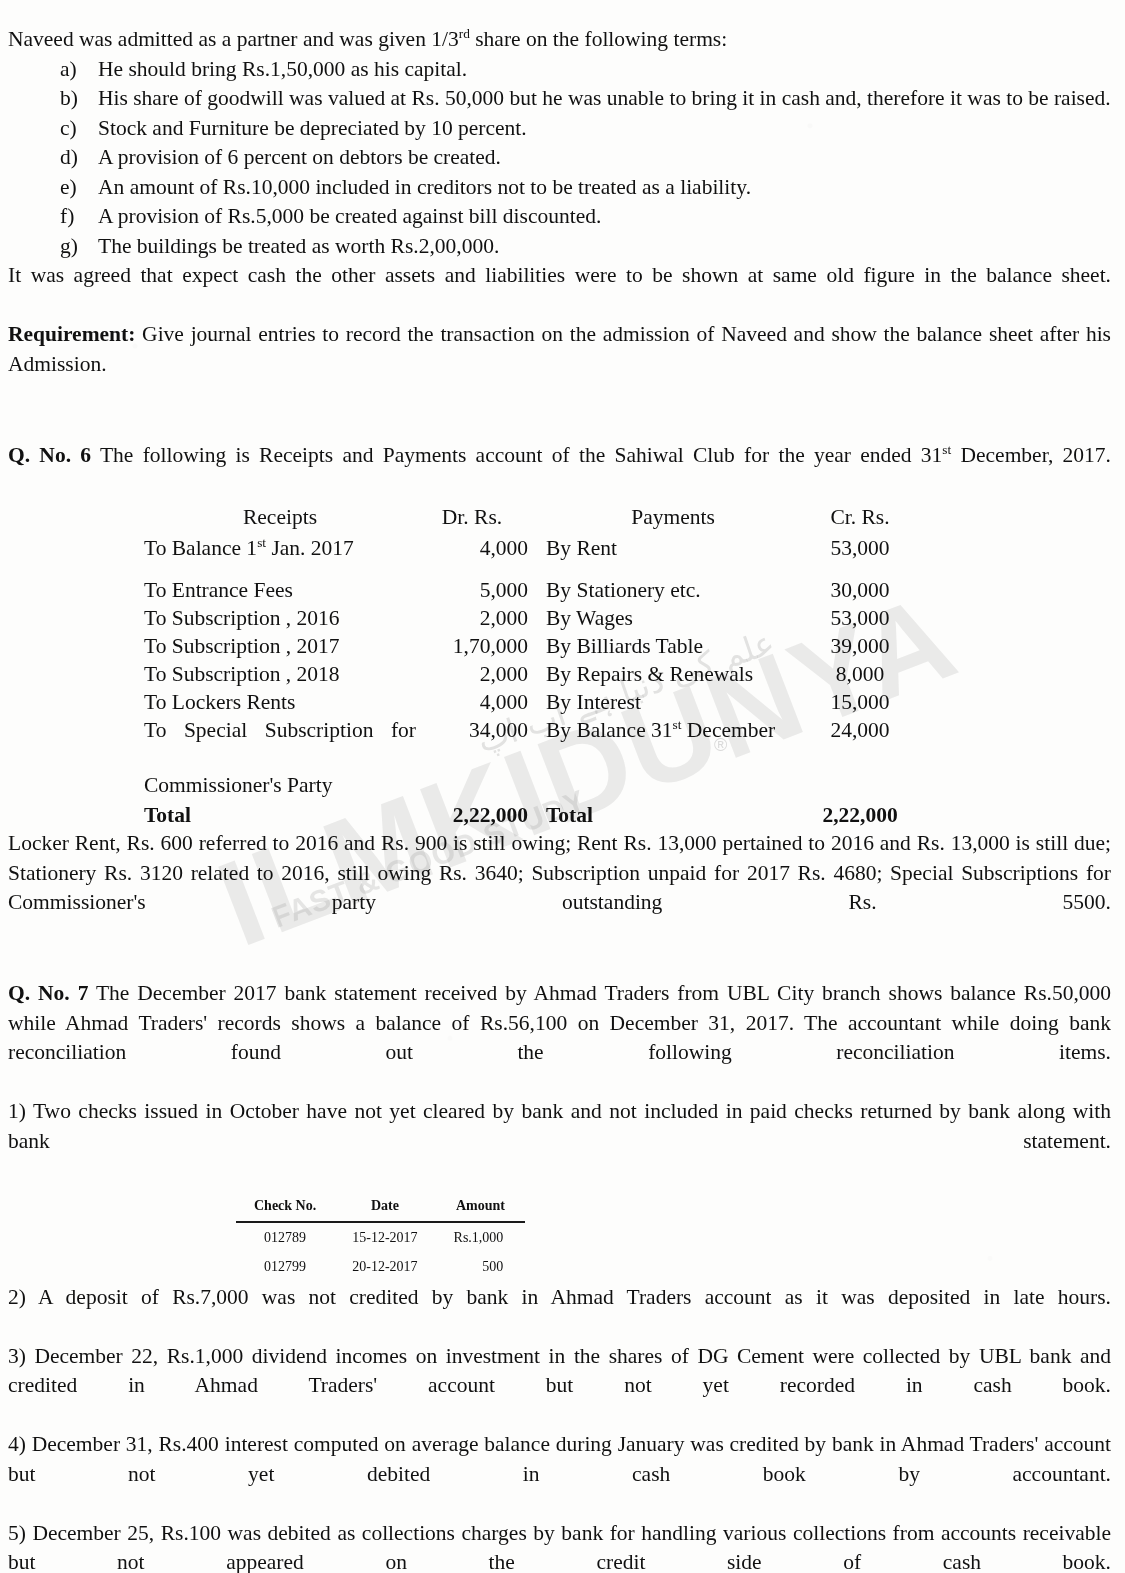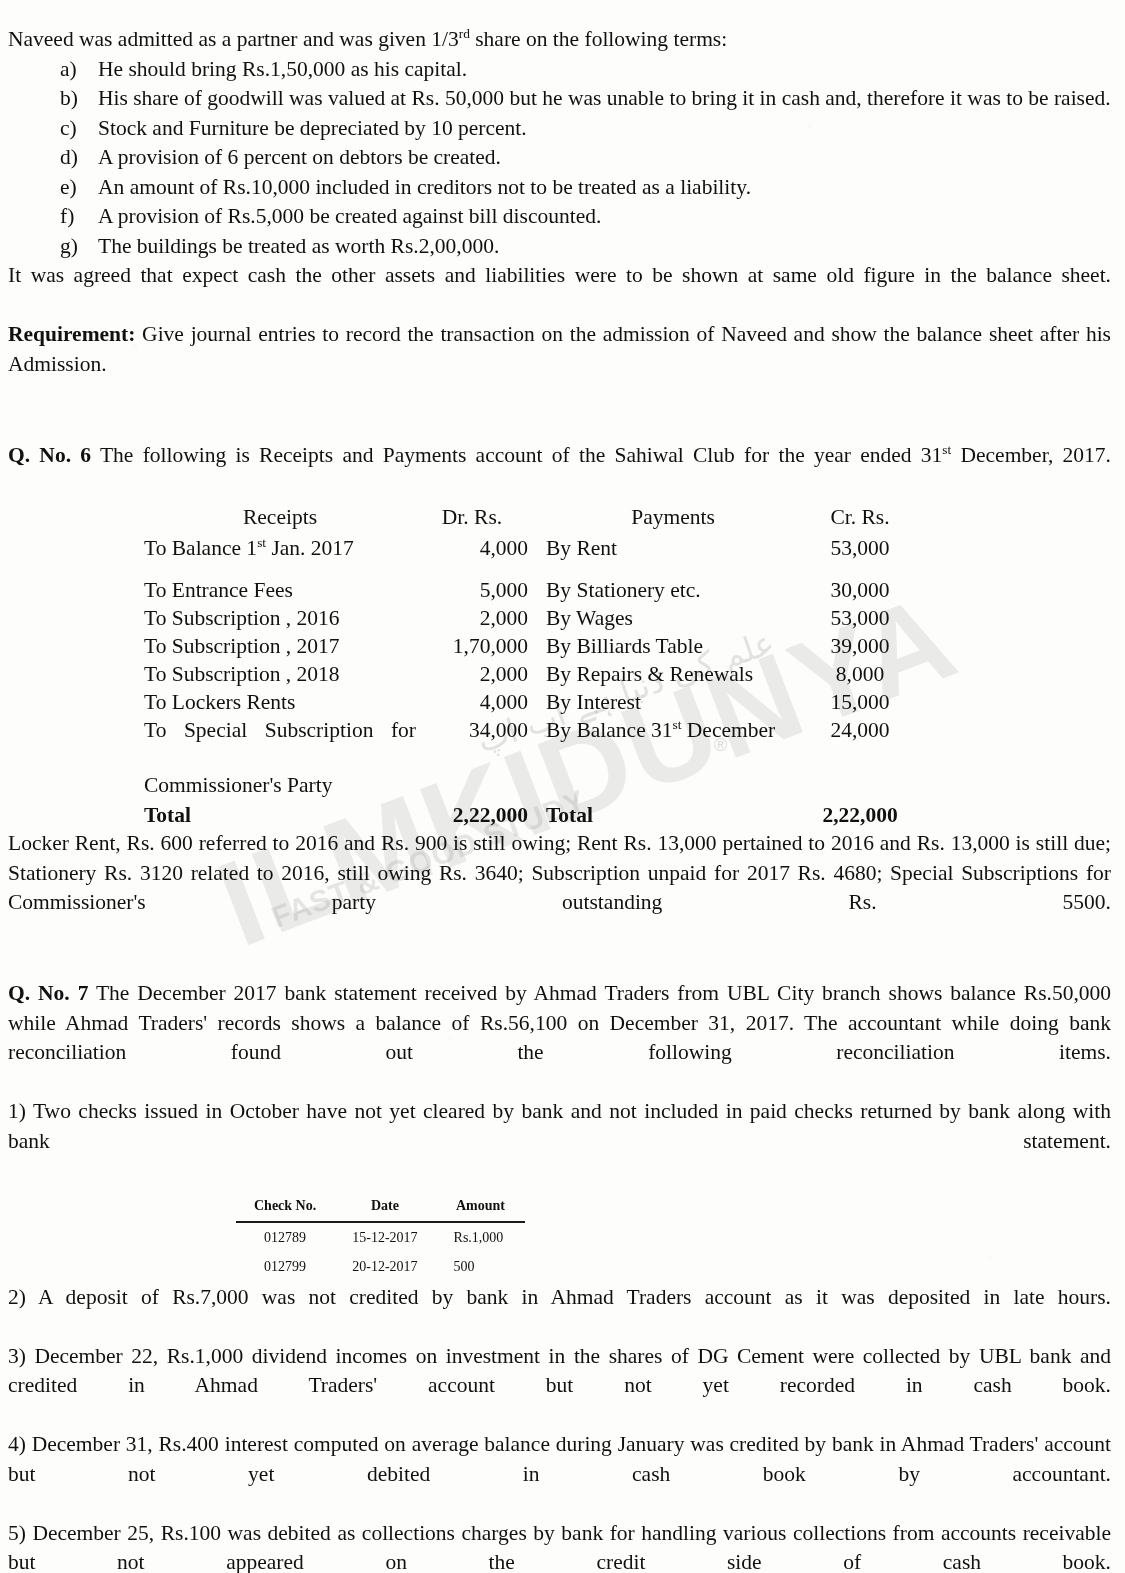--- a/index.html
+++ b/index.html
@@ -156,21 +156,21 @@
   table.checks th{
     font-weight:bold;
     text-align:center;
     padding:0 18px 1px 18px;
     border-bottom:2px solid #1a1a1a;
   }
   table.checks td{
     text-align:center;
     padding:1px 18px 0 18px;
   }
-  table.checks td.amt{ text-align:left; padding-right:22px; }
+  table.checks td.amt{ text-align:right; padding-right:22px; }
   table.checks th.amt{ }
 </style>
 </head>
 <body>
 
 <div id="page">
 
   <div class="watermark">
     <div class="wm-main">ILMKIDUNYA</div>
     <div class="wm-sub">FAST &amp; GOOD STUDY</div>

